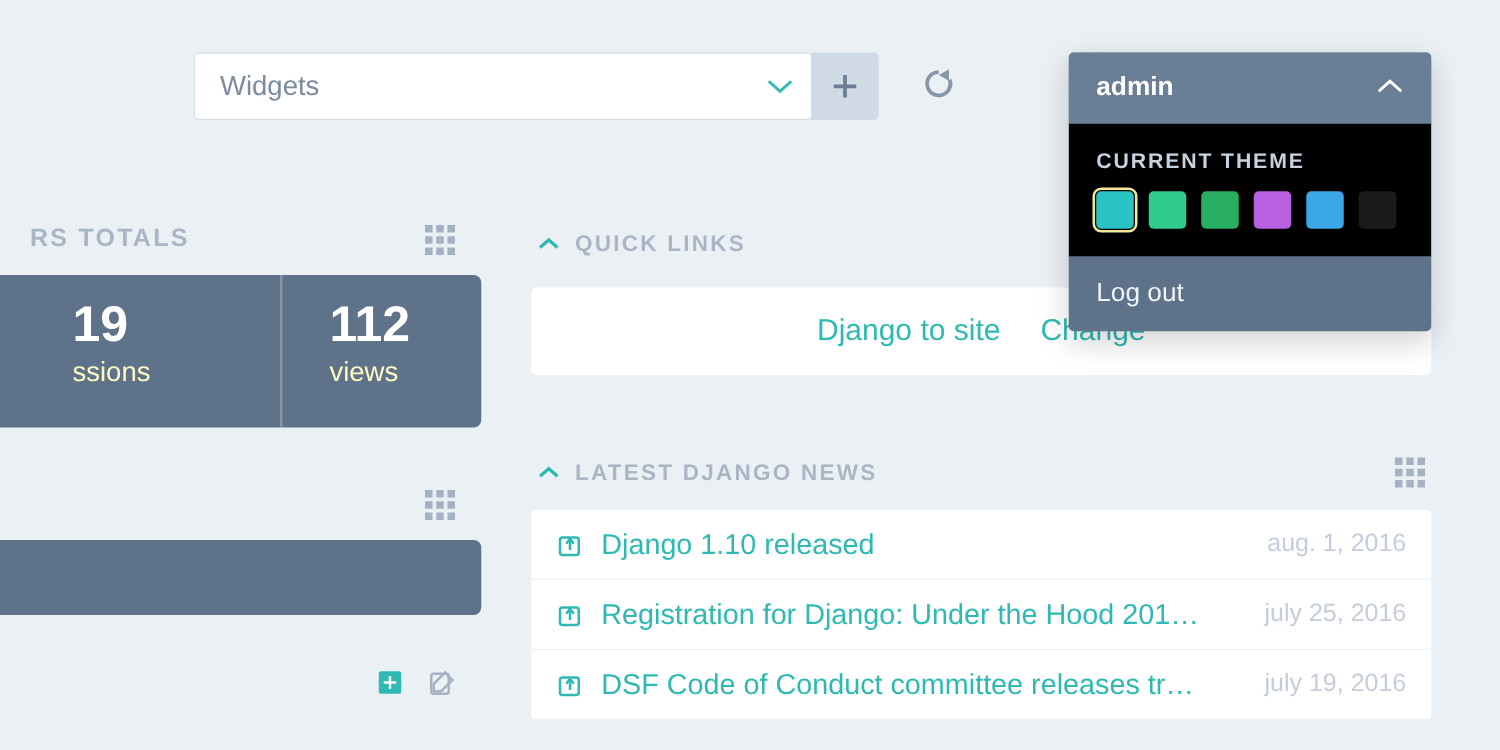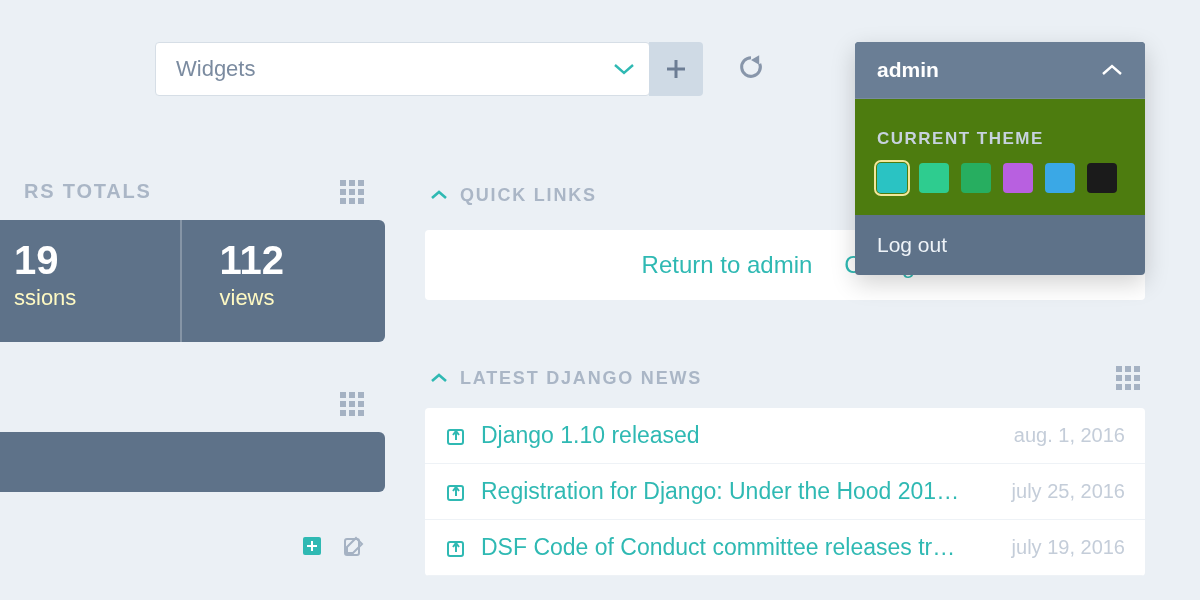--- a/index.html
+++ b/index.html
@@ -85,22 +85,22 @@
     font-weight: 700;
     font-size: 21px;
     border-bottom: 1px solid rgba(255,255,255,0.10);
     background: #6a7e95;
   }
   .user-panel-header .caret-up {
     margin-left: auto;
   }
   .user-panel-header svg { stroke: #fff; stroke-width: 2.4; fill: none; }
   .theme-section {
-    padding: 30px 22px 22px 22px;
-    background: #4d7c0f;
+    padding: 20px 22px 22px 22px;
+    background: #000000;
   }
   .theme-label {
     color: #c7d2df;
     font-size: 17px;
     font-weight: 700;
     letter-spacing: 1.5px;
     margin-bottom: 14px;
   }
   .swatches { display: flex; gap: 12px; }
   .swatch {
@@ -157,20 +157,21 @@
     height: 122px;
     background: #5e7289;
     border-radius: 0 6px 6px 0;
     display: flex;
     color: #fff;
     overflow: hidden;
   }
   .totals-col {
     flex: 1;
     padding: 18px 34px 18px 38px;
+    margin-left: 44px;
   }
   .totals-col + .totals-col {
     border-left: 2px solid rgba(255,255,255,0.25);
   }
   .totals-num {
     font-size: 40px;
     font-weight: 700;
     margin-bottom: 2px;
   }
   .totals-sub {
@@ -405,21 +406,21 @@
 
 <div class="section-header quick-links-hdr">
   <span>
     <svg width="18" height="12" viewBox="0 0 18 12">
         <polyline points="2,9 9,3 16,9"></polyline>
       </svg>
   </span>
   <span>QUICK LINKS</span>
 </div>
 <div class="quick-links-card">
-  <span>Return to admin</span>
+  <span>Django to site</span>
   <span>Change</span>
 </div>
 
 <div class="section-header news-hdr">
   <span>
     <svg width="18" height="12" viewBox="0 0 18 12">
         <polyline points="2,9 9,3 16,9"></polyline>
       </svg>
   </span>
   <span>LATEST DJANGO NEWS</span>

